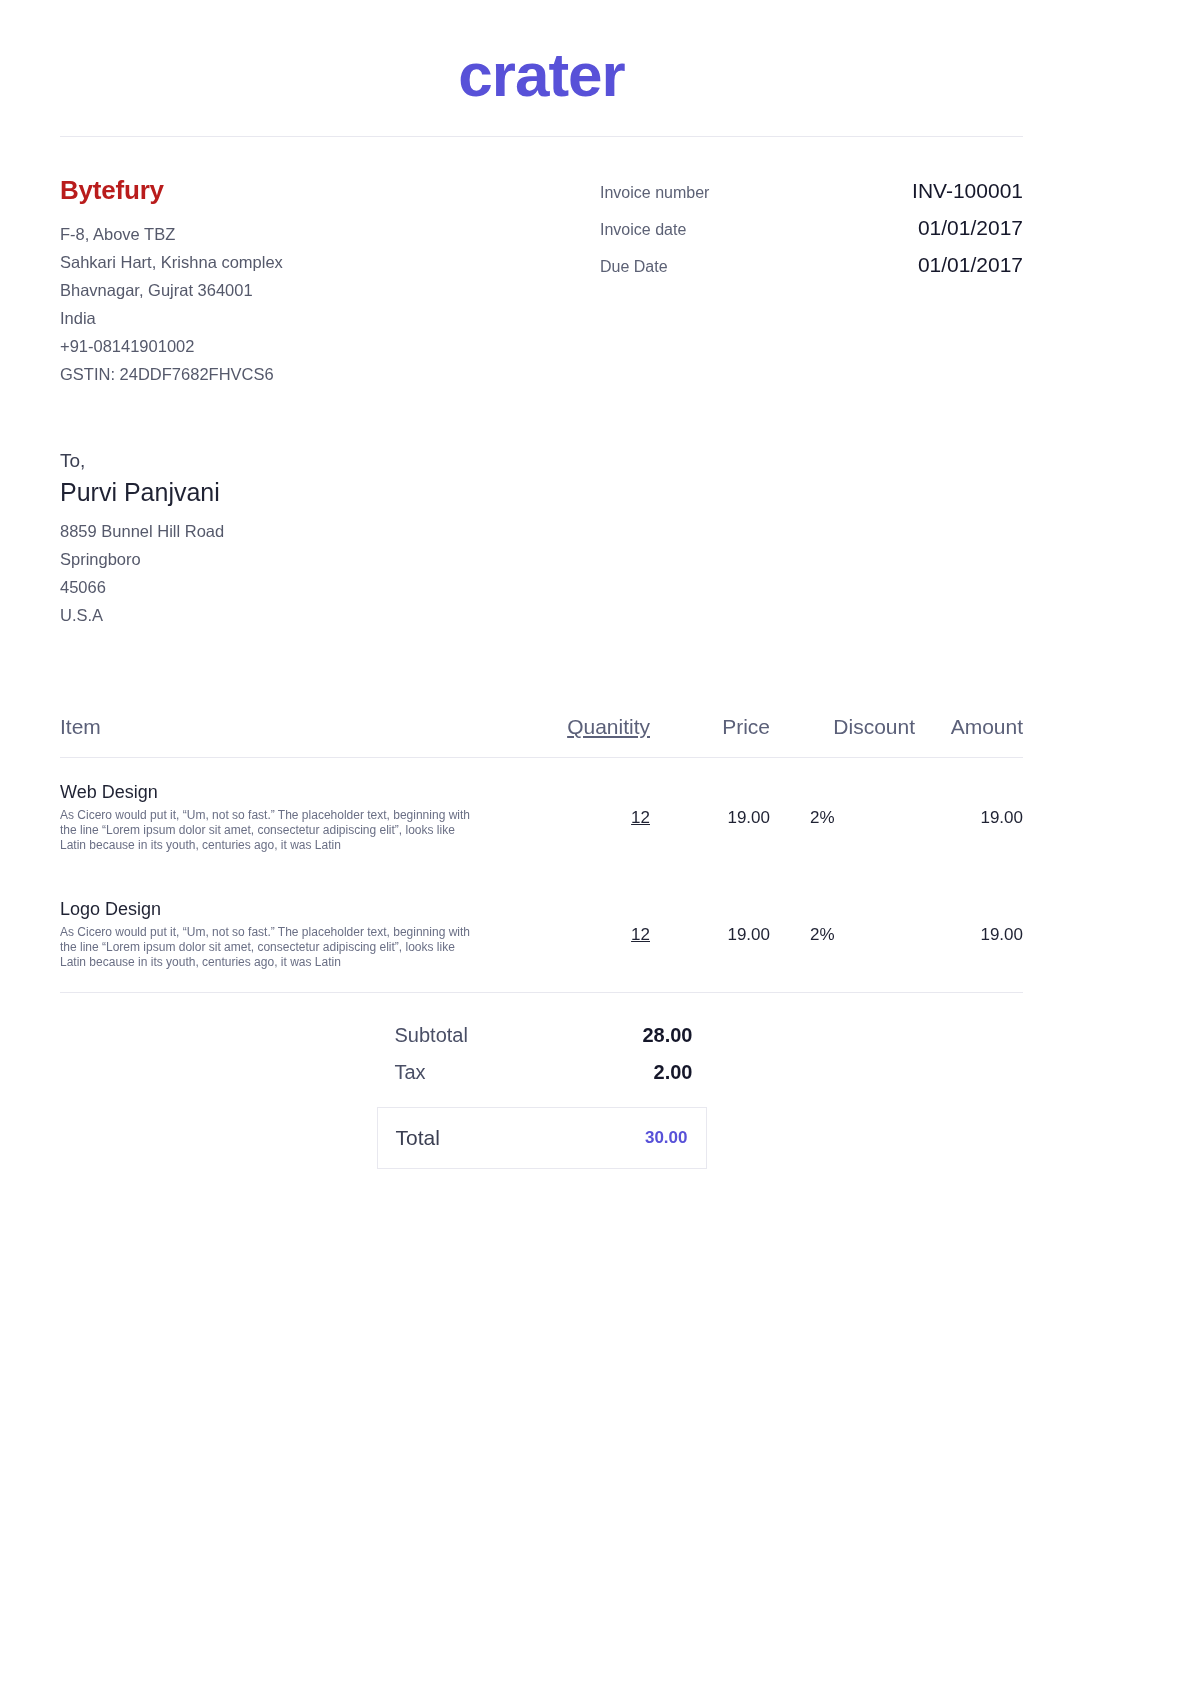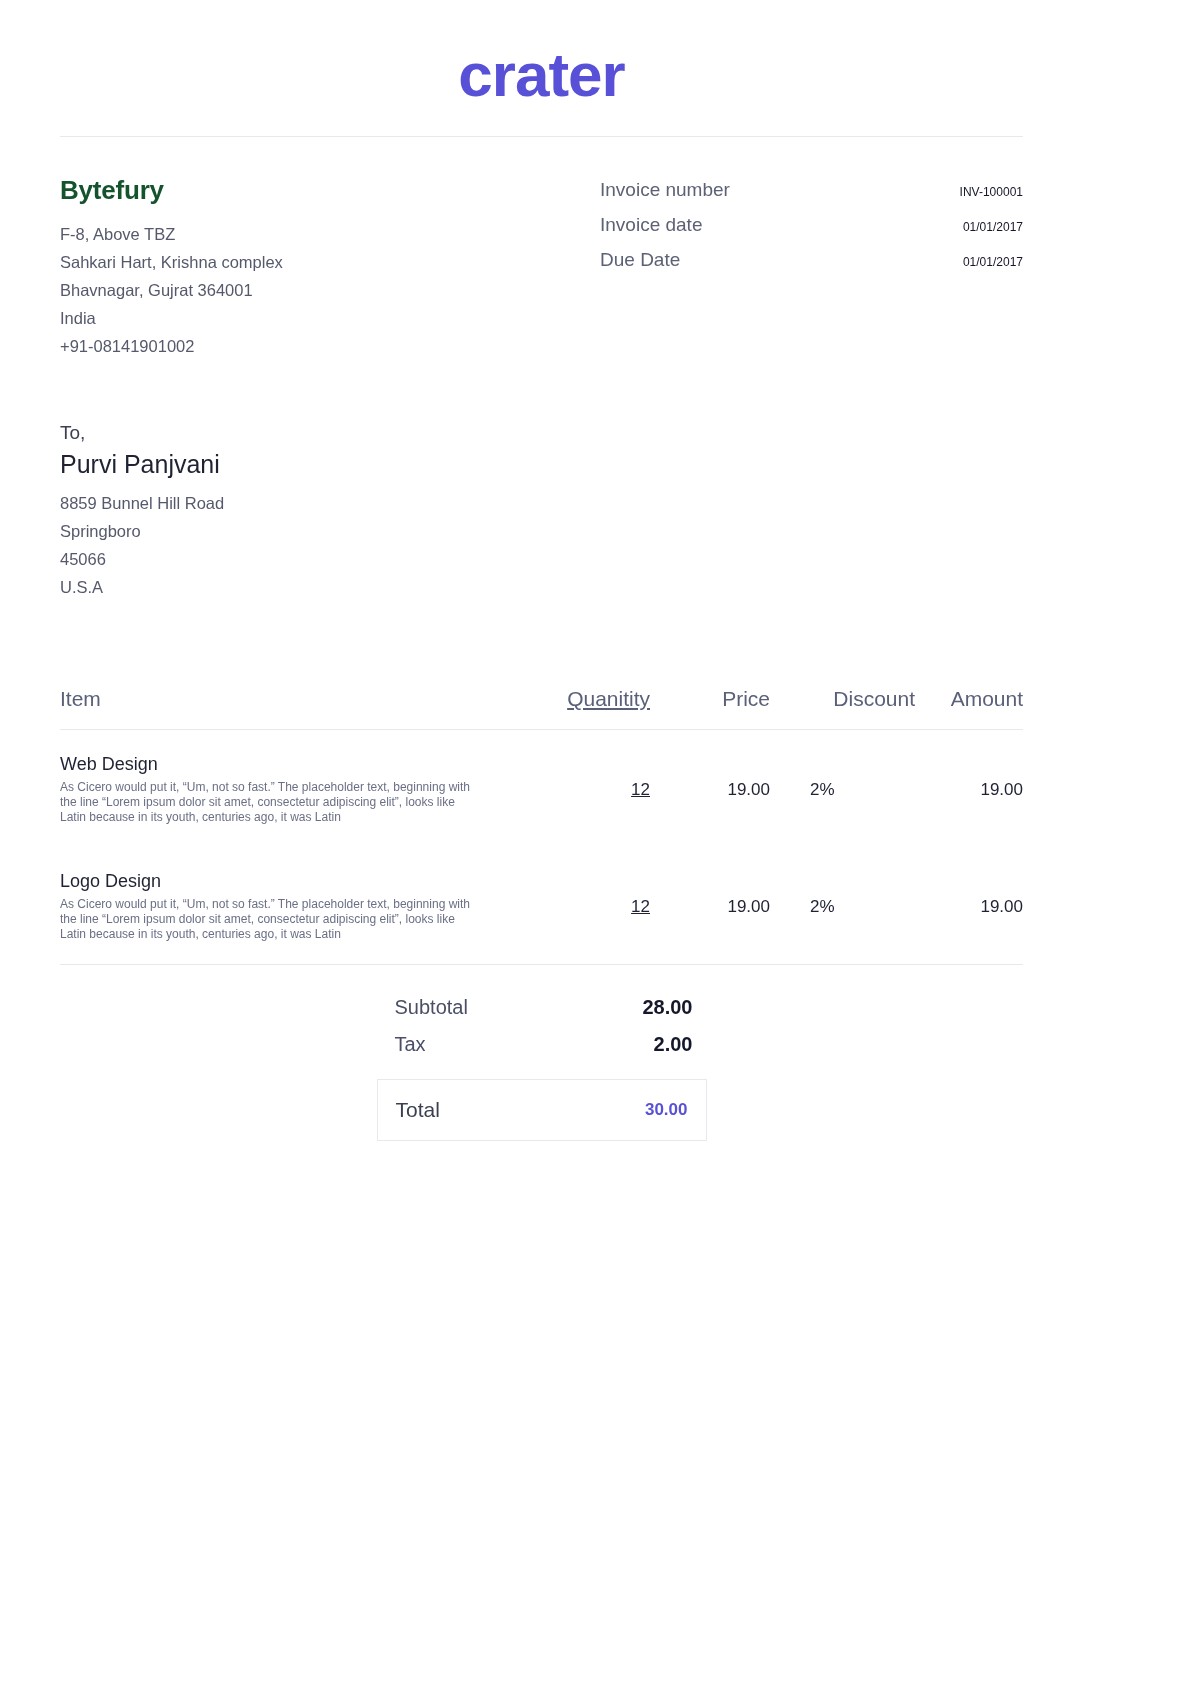--- a/index.html
+++ b/index.html
@@ -45,46 +45,46 @@
   .header {
     display: flex;
     padding: 38px 60px 0 60px;
   }
   .company {
     width: 540px;
   }
   .company-name {
     font-size: 26px;
     font-weight: 700;
-    color: #14532d;
+    color: #b91c1c;
     margin-bottom: 14px;
     letter-spacing: -0.2px;
   }
   .company-line {
     font-size: 16.5px;
     line-height: 28px;
     color: #55596b;
   }
 
   .meta {
     flex: 1;
     padding-top: 4px;
   }
   .meta-row {
     display: flex;
     justify-content: space-between;
     align-items: baseline;
     margin-bottom: 13px;
   }
   .meta-label {
-    font-size: 19px;
+    font-size: 16px;
     color: #5c6175;
   }
   .meta-value {
-    font-size: 12px;
+    font-size: 21px;
     color: #15172a;
     font-weight: 500;
   }
 
   
   .billto {
     padding: 62px 60px 0 60px;
   }
   .billto-to {
     font-size: 19px;
@@ -197,20 +197,21 @@
   <div class="rule"></div>
 
   <div class="header">
     <div class="company">
       <div class="company-name">Bytefury</div>
       <div class="company-line">F-8, Above TBZ</div>
       <div class="company-line">Sahkari Hart, Krishna complex</div>
       <div class="company-line">Bhavnagar, Gujrat 364001</div>
       <div class="company-line">India</div>
       <div class="company-line">+91-08141901002</div>
+      <div class="company-line">GSTIN: 24DDF7682FHVCS6</div>
     </div>
 
     <div class="meta">
       <div class="meta-row">
         <div class="meta-label">Invoice number</div>
         <div class="meta-value">INV-100001</div>
       </div>
       <div class="meta-row">
         <div class="meta-label">Invoice date</div>
         <div class="meta-value">01/01/2017</div>

